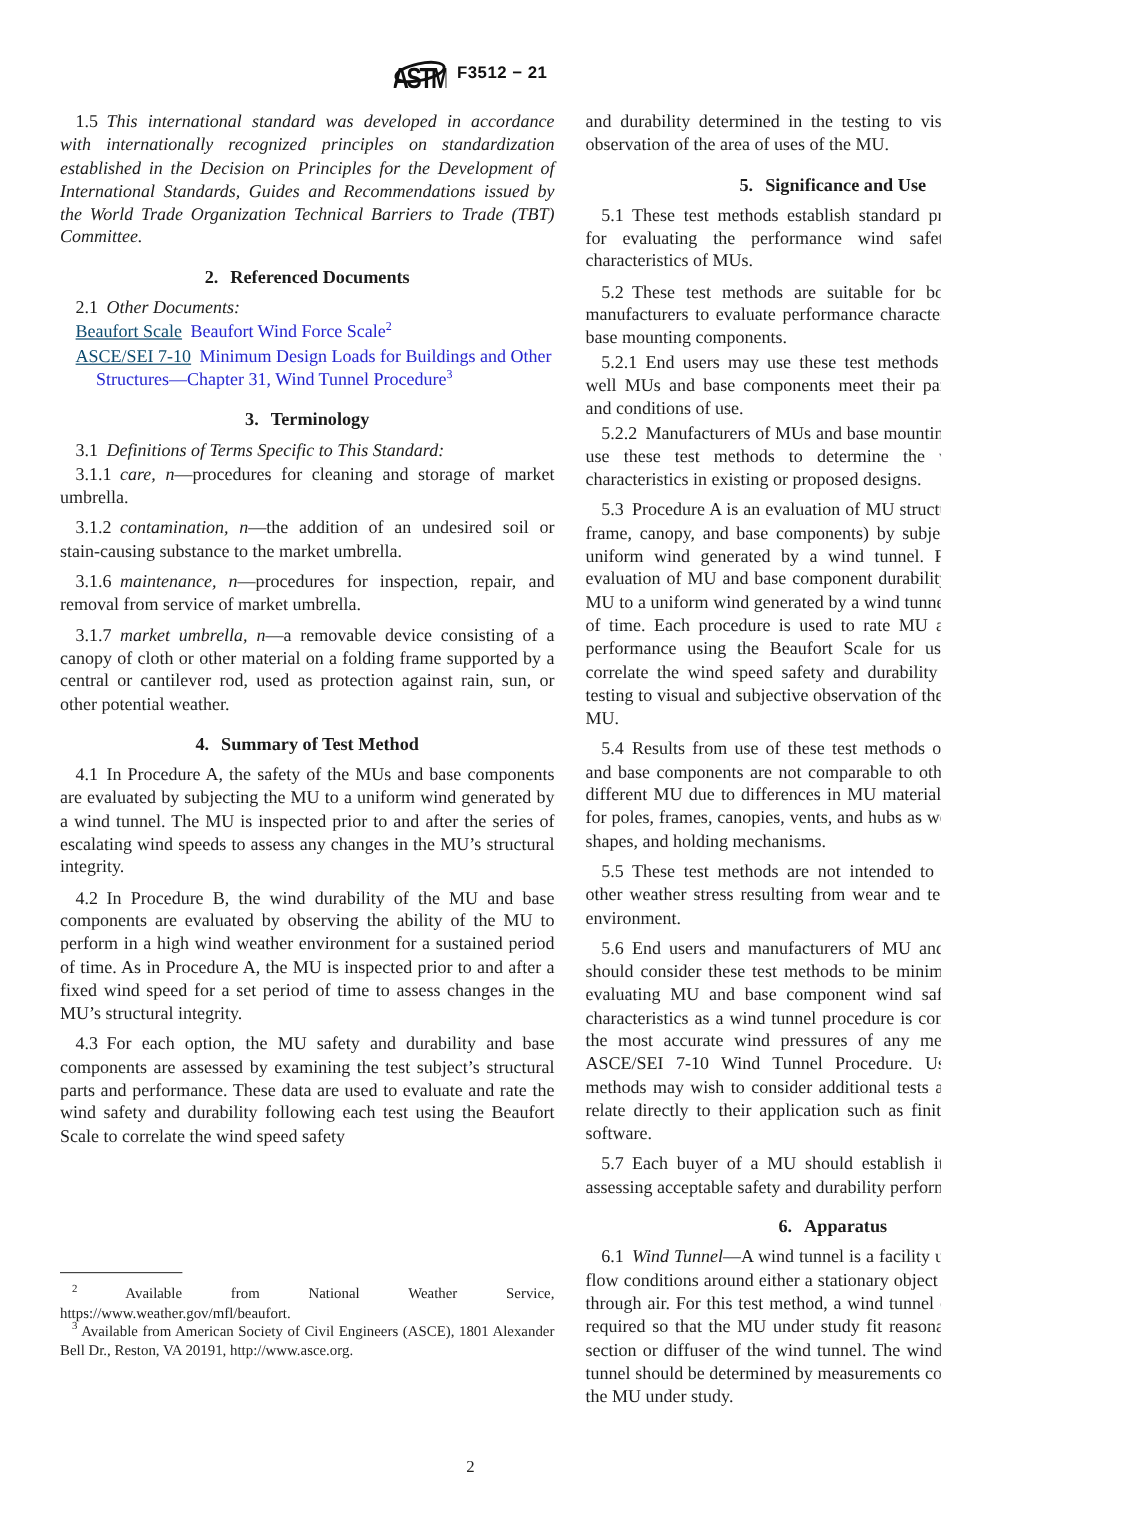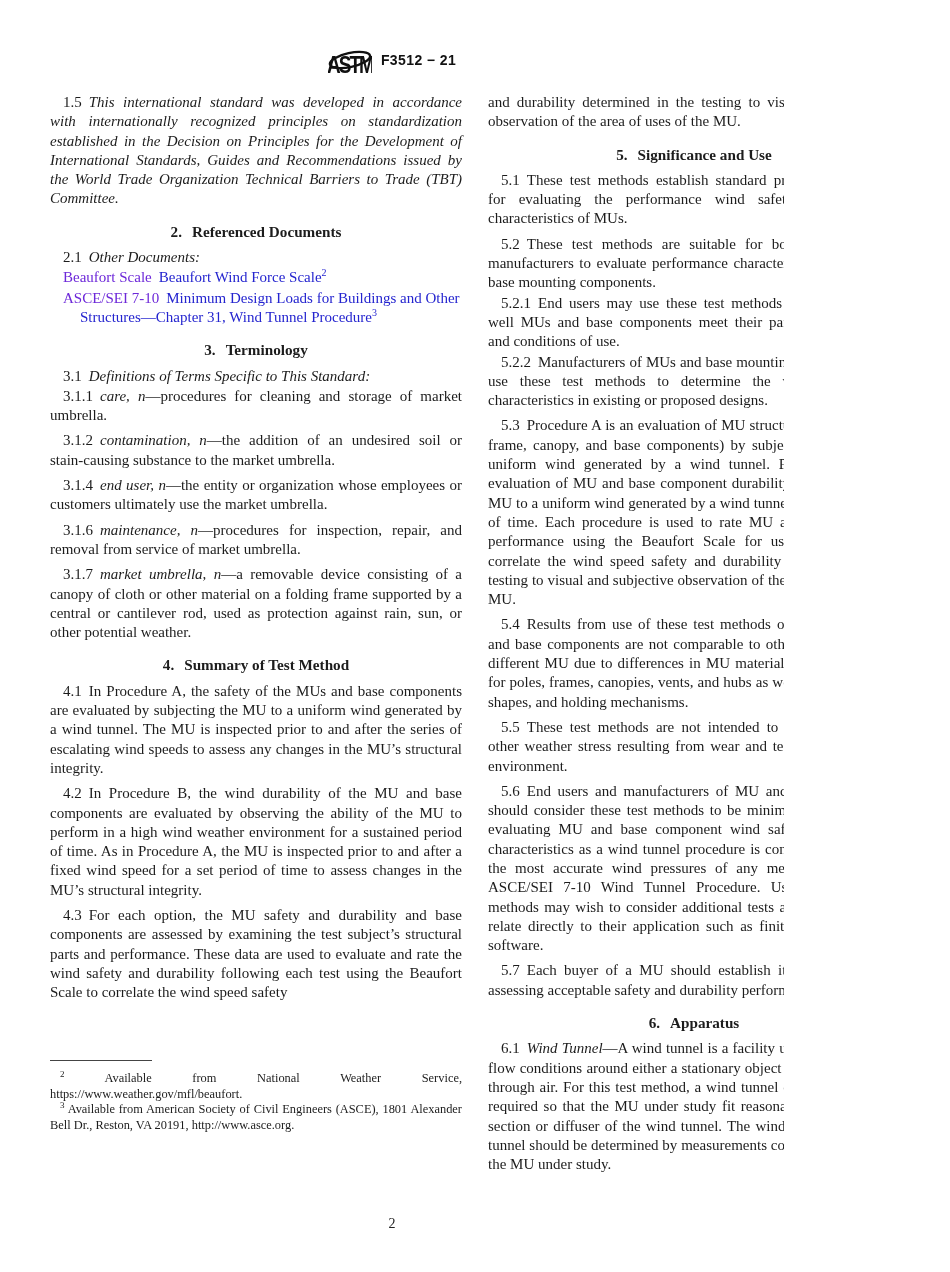--- a/index.html
+++ b/index.html
@@ -35,21 +35,21 @@
   .pnum{margin-right:7px;}
   .it{font-style:italic;}
   .shead{
     font-size:15.2px;font-weight:bold;margin:13px 0 7px 0;
     text-align:center;text-indent:0;
   }
   .shead .hnum{margin-right:10px;}
   .ref{
     margin:1px 0 0 0;padding-left:30px;text-indent:-17px;text-align:left;
   }
-  .ref .code{color:#6d28d9;margin-right:7px;}
+  .ref .code{color:#0c4a6e;margin-right:7px;text-decoration:underline;}
   .ref .rtitle{color:#2424cf;}
   .ref sup{color:#2424cf;font-size:10px;line-height:0;}
   
   .fnotes{position:absolute;left:50px;top:1060px;width:412px;}
   .fnrule{width:102px;border-top:1.5px solid #444;margin:0 0 10px 0;}
   .fnote{
     font-size:12.4px;line-height:15.6px;text-align:justify;
     margin:0;text-indent:10px;overflow-wrap:break-word;
   }
   .fnote sup{font-size:9px;line-height:0;}
@@ -84,21 +84,20 @@
     <p class="ref"><span class="code">Beaufort Scale</span><span class="rtitle">Beaufort Wind Force Scale</span><sup>2</sup></p>
 
     <p class="ref"><span class="code">ASCE/SEI 7-10</span><span class="rtitle">Minimum Design Loads for Buildings and Other Structures—Chapter 31, Wind Tunnel Procedure</span><sup>3</sup></p>
 
     <div class="shead"><span class="hnum">3.</span><span>Terminology</span></div>
 
     <p class="para tight"><span class="pnum">3.1</span><span class="it">Definitions of Terms Specific to This Standard:</span></p>
 
     <p class="para tight"><span class="pnum">3.1.1</span><span class="it">care, n</span><span>—procedures for cleaning and storage of market umbrella.</span></p>
     <p class="para"><span class="pnum">3.1.2</span><span class="it">contamination, n</span><span>—the addition of an undesired soil or stain-causing substance to the market umbrella.</span></p>
-    <p class="para"><span class="pnum">3.1.4</span><span class="it">end user, n</span><span>—the entity or organization whose employees or customers ultimately use the market umbrella.</span></p>
     <p class="para"><span class="pnum">3.1.6</span><span class="it">maintenance, n</span><span>—procedures for inspection, repair, and removal from service of market umbrella.</span></p>
     <p class="para"><span class="pnum">3.1.7</span><span class="it">market umbrella, n</span><span>—a removable device consisting of a canopy of cloth or other material on a folding frame supported by a central or cantilever rod, used as protection against rain, sun, or other potential weather.</span></p>
 
     <div class="shead"><span class="hnum">4.</span><span>Summary of Test Method</span></div>
 
     <p class="para tight"><span class="pnum">4.1</span><span>In Procedure A, the safety of the MUs and base components are evaluated by subjecting the MU to a uniform wind generated by a wind tunnel. The MU is inspected prior to and after the series of escalating wind speeds to assess any changes in the MU’s structural integrity.</span></p>
     <p class="para"><span class="pnum">4.2</span><span>In Procedure B, the wind durability of the MU and base components are evaluated by observing the ability of the MU to perform in a high wind weather environment for a sustained period of time. As in Procedure A, the MU is inspected prior to and after a fixed wind speed for a set period of time to assess changes in the MU’s structural integrity.</span></p>
     <p class="para"><span class="pnum">4.3</span><span>For each option, the MU safety and durability and base components are assessed by examining the test subject’s structural parts and performance. These data are used to evaluate and rate the wind safety and durability following each test using the Beaufort Scale to correlate the wind speed safety</span></p>
 
   </div>

